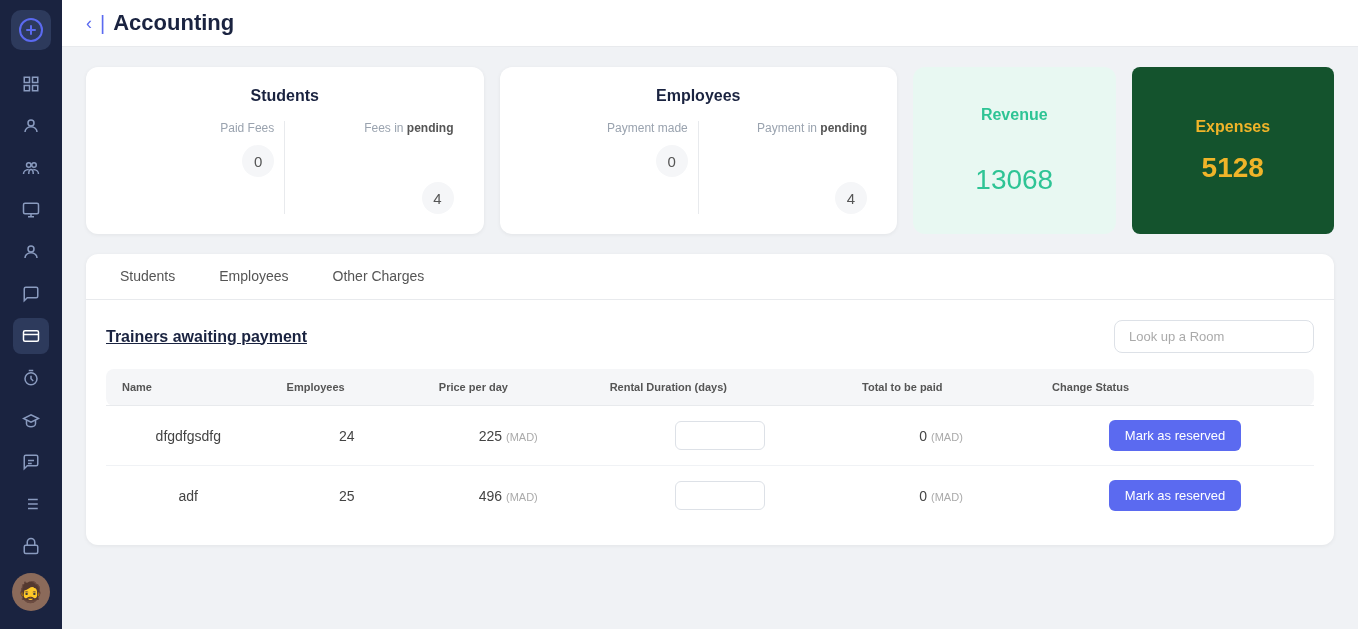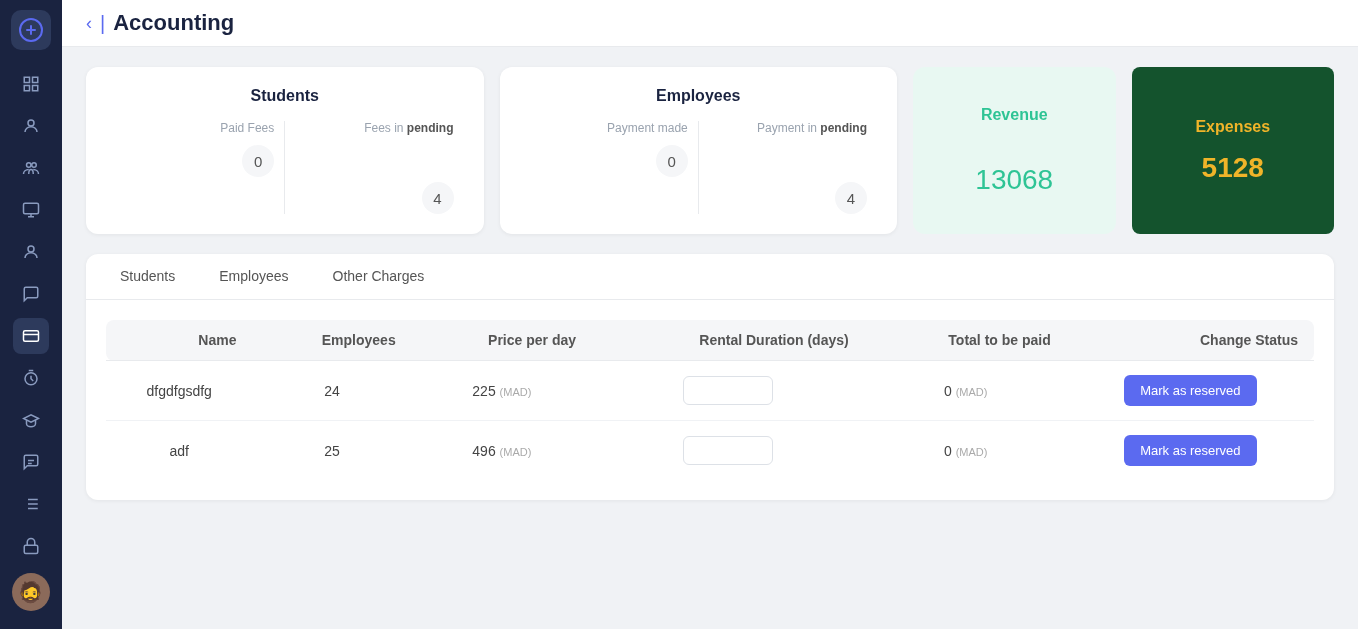--- a/index.html
+++ b/index.html
@@ -235,25 +235,25 @@
     }
     .search-input::placeholder { color: #aaa; }
 
     
     .data-table {
       width: 100%;
       border-collapse: collapse;
     }
     .data-table th {
       background: #f5f6f8;
-      font-size: 14px;
+      font-size: 11px;
       font-weight: 600;
       color: #555;
       padding: 12px 16px;
-      text-align: right;
+      text-align: left;
       border-bottom: 1px solid #e8eaed;
     }
     .data-table th:first-child { border-radius: 8px 0 0 8px; }
     .data-table th:last-child { border-radius: 0 8px 8px 0; }
     .data-table td {
       padding: 14px 16px;
       font-size: 14px;
       color: #444;
       border-bottom: 1px solid #f0f2f5;
     }
@@ -427,20 +427,24 @@
     </div>
 
     <div class="tabs-section">
       <div class="tabs-bar">
         <div class="tab">Students</div>
         <div class="tab">Employees</div>
         <div class="tab">Other Charges</div>
       </div>
 
       <div class="table-section">
+        <div class="table-header-row">
+          <div class="table-section-title">Trainers awaiting payment</div>
+          <input class="search-input" type="text" placeholder="Look up a Room" style="">
+        </div>
 
         <table class="data-table">
           <thead>
             <tr>
               <th>Name</th>
               <th>Employees</th>
               <th>Price per day</th>
               <th>Rental Duration (days)</th>
               <th>Total to be paid</th>
               <th>Change Status</th>

